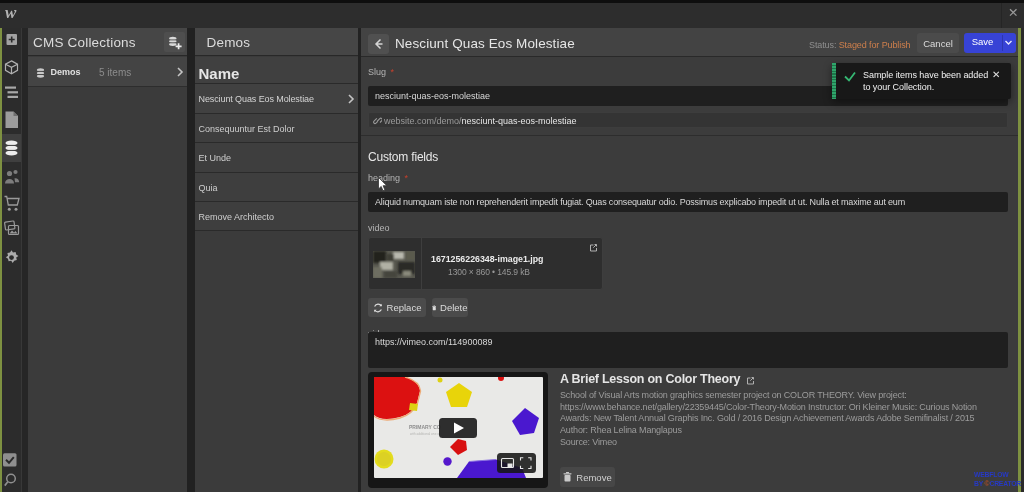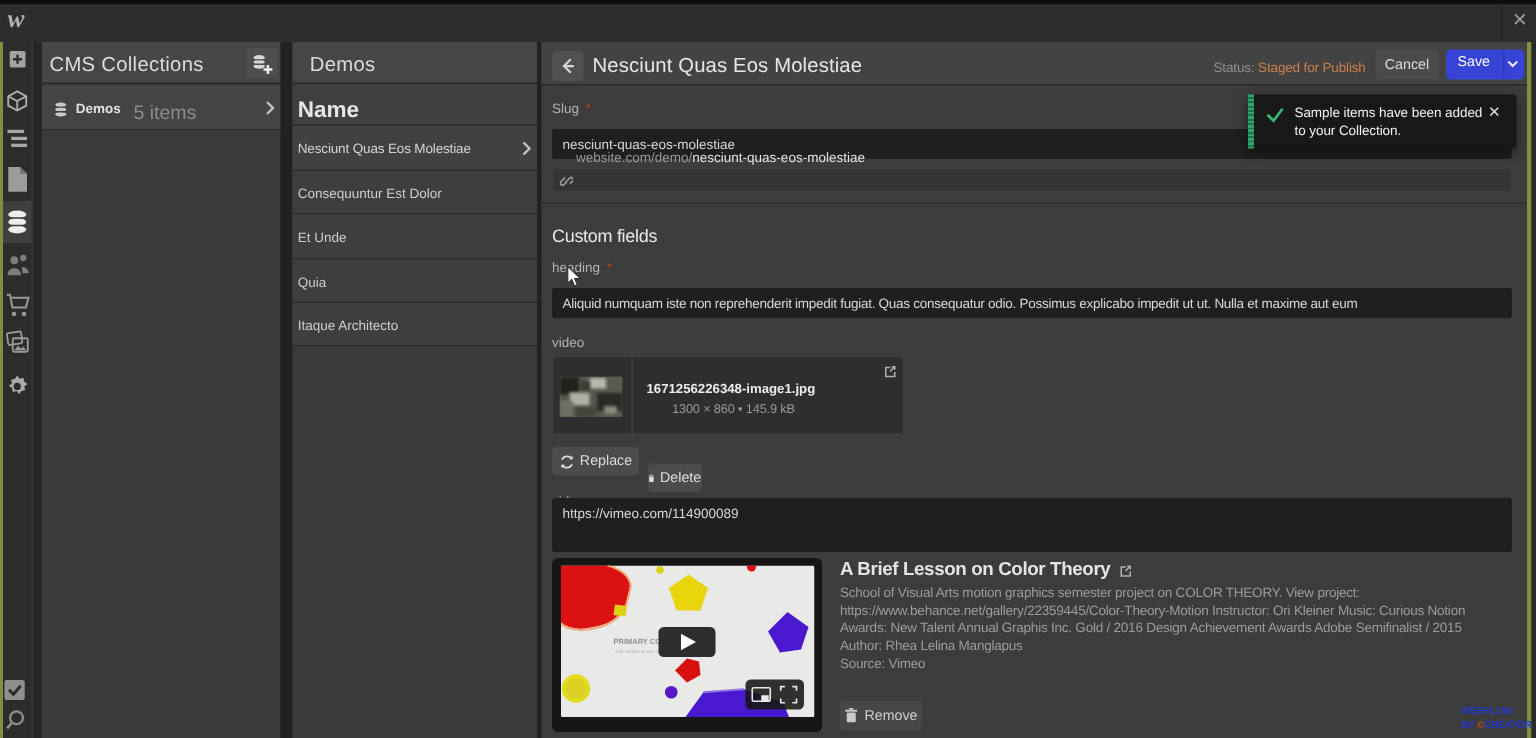--- a/index.html
+++ b/index.html
@@ -98,21 +98,21 @@
 <div class="abs" style="left:28px;top:57px;width:159px;height:30px;background:#444444;border-bottom:1px solid #2d2d2d"></div>
 <svg class="abs" style="left:36px;top:68px" width="9" height="10" viewBox="0 0 9 10">
   <g fill="#c9c9c9">
     <ellipse cx="4.5" cy="1.9" rx="3.6" ry="1.6"></ellipse>
     <ellipse cx="4.5" cy="5" rx="3.6" ry="1.6"></ellipse>
     <ellipse cx="4.5" cy="8.1" rx="3.6" ry="1.6"></ellipse>
   </g>
   <path d="M.9 3.4h7.2M.9 6.5h7.2" stroke="#424242" stroke-width=".9"></path>
 </svg>
 <div class="abs" style="left:50.5px;top:67px;font-size:9px;font-weight:bold;color:#e0e0e0">Demos</div>
-<div class="abs" style="left:89px;top:67px;font-size:13px;color:#8d8d8d">5 items</div>
+<div class="abs" style="left:99px;top:67px;font-size:10px;color:#8d8d8d">5 items</div>
 <svg class="abs" style="left:176px;top:67px" width="8" height="10" viewBox="0 0 8 10">
     <path d="M2 1l4 4-4 4" stroke="#c4c4c4" stroke-width="1.6" fill="none"></path>
   </svg>
 
 <div class="abs" style="left:187px;top:28px;width:8px;height:464px;background:#212121"></div>
 
 <div class="abs" style="left:195px;top:28px;width:163px;height:464px;background:#3b3b3b"></div>
 <div class="abs" style="left:195px;top:28px;width:163px;height:28px;background:#464646;border-bottom:1px solid #282828"></div>
 <div class="abs" style="left:206.5px;top:35px;font-size:13.5px;color:#dcdcdc;letter-spacing:.2px">Demos</div>
 <div class="abs" style="left:195px;top:57px;width:163px;height:27px;background:#404040;border-bottom:1px solid #2a2a2a"></div>
@@ -122,21 +122,21 @@
 <svg class="abs" style="left:347px;top:94px" width="8" height="10" viewBox="0 0 8 10">
     <path d="M2 1l4 4-4 4" stroke="#c4c4c4" stroke-width="1.6" fill="none"></path>
   </svg>
 <div class="abs" style="left:195px;top:114px;width:163px;height:29px;background:#3e3e3e;border-bottom:1px solid #2a2a2a"></div>
 <div class="abs" style="left:198.5px;top:123.5px;font-size:9px;color:#cecece">Consequuntur Est Dolor</div>
 <div class="abs" style="left:195px;top:143px;width:163px;height:30px;background:#3e3e3e;border-bottom:1px solid #2a2a2a"></div>
 <div class="abs" style="left:198.5px;top:153px;font-size:9px;color:#cecece">Et Unde</div>
 <div class="abs" style="left:195px;top:173px;width:163px;height:29px;background:#3e3e3e;border-bottom:1px solid #2a2a2a"></div>
 <div class="abs" style="left:198.5px;top:182.5px;font-size:9px;color:#cecece">Quia</div>
 <div class="abs" style="left:195px;top:202px;width:163px;height:29px;background:#3e3e3e;border-bottom:1px solid #2a2a2a"></div>
-<div class="abs" style="left:198.5px;top:211.5px;font-size:9px;color:#cecece">Itaque Architecto</div>
+<div class="abs" style="left:198.5px;top:211.5px;font-size:9px;color:#cecece">Remove Architecto</div>
 
 <div class="abs" style="left:358px;top:28px;width:3px;height:464px;background:#222222"></div>
 
 <div class="abs" style="left:361px;top:28px;width:657px;height:464px;background:#3c3c3c"></div>
 <div class="abs" style="left:361px;top:28px;width:657px;height:29px;background:#434343;border-bottom:1px solid #292929"></div>
 <div class="abs" style="left:368px;top:34px;width:21px;height:20px;background:#505050;border-radius:3px"></div>
 <svg class="abs" style="left:368px;top:34px" width="21" height="20" viewBox="0 0 21 20">
     <path d="M12.5 5.5 8 10l4.5 4.5M8 10h6.5" stroke="#d5d5d5" stroke-width="1.5" fill="none"></path>
   </svg>
 <div class="abs" style="left:395px;top:36px;font-size:13.5px;color:#e6e6e6;letter-spacing:.1px">Nesciunt Quas Eos Molestiae</div>
@@ -151,21 +151,21 @@
 
 <div class="lbl" style="left:368px;top:67px">Slug <span class="ast">*</span></div>
 <div class="inp" style="left:368px;top:86px;width:640px;height:20px;line-height:20px">nesciunt-quas-eos-molestiae</div>
 <div class="abs" style="left:368px;top:112px;width:640px;height:16px;background:#343434;border-radius:2px;border:1px solid #3d3d3d"></div>
 <svg class="abs" style="left:373px;top:115.5px" width="9" height="9" viewBox="0 0 9 9">
     <g stroke="#9a9a9a" stroke-width="1.1" fill="none">
       <path d="M4 5.5 6.8 2.7a1.4 1.4 0 0 1 2 2L7 6.5"></path>
       <path d="M5 3.5 2.2 6.3a1.4 1.4 0 0 0 2 2L6 6.5" transform="translate(-1.2 -1.2)"></path>
     </g>
   </svg>
-<div class="abs" style="left:384px;top:100px;font-size:9px;color:#9a9a9a">website.com/demo/<span style="color:#e6e6e6">nesciunt-quas-eos-molestiae</span></div>
+<div class="abs" style="left:384px;top:116px;font-size:9px;color:#9a9a9a">website.com/demo/<span style="color:#e6e6e6">nesciunt-quas-eos-molestiae</span></div>
 
 <div class="abs" style="left:361px;top:135px;width:657px;height:1px;background:#2d2d2d"></div>
 
 <div class="abs" style="left:368px;top:150px;font-size:12px;font-weight:normal;color:#e8e8e8;letter-spacing:-.2px">Custom fields</div>
 <div class="lbl" style="left:368px;top:173px">heading <span class="ast">*</span></div>
 <svg class="abs" style="left:377px;top:176px" width="12" height="17" viewBox="0 0 12 17">
     <path d="M1.5 1.5v11.5l2.7-2.6 1.8 4.3 1.9-.8-1.8-4.2h3.8z" fill="#fff" stroke="#333" stroke-width=".8"></path>
   </svg>
 <div class="inp" style="left:368px;top:192px;width:640px;height:20px;line-height:20px;letter-spacing:-.18px">Aliquid numquam iste non reprehenderit impedit fugiat. Quas consequatur odio. Possimus explicabo impedit ut ut. Nulla et maxime aut eum</div>
 
@@ -200,21 +200,21 @@
   </svg>
 
 <div class="btn" style="left:368px;top:298px;width:58px;height:19px">
   <svg width="10" height="10" viewBox="0 0 10 10" style="margin-right:4px">
       <g stroke="#dcdcdc" stroke-width="1.2" fill="none">
         <path d="M8.5 3A4 4 0 0 0 1.6 3.4M1.5 7a4 4 0 0 0 6.9-.4"></path>
         <path d="M8.7 .8v2.4H6.3M1.3 9.2V6.8h2.4" fill="#dcdcdc" stroke="none"></path>
       </g>
     </svg>
   Replace</div>
-<div class="btn" style="left:431.5px;top:309px;width:36px;height:19px">
+<div class="btn" style="left:431.5px;top:298px;width:36px;height:19px">
   <svg width="9" height="10" viewBox="0 0 9 10" style="margin-right:4px">
       <g fill="#dcdcdc">
         <rect x="1.5" y="3" width="6" height="6.5" rx=".8"></rect>
         <rect x=".5" y="1.2" width="8" height="1.3" rx=".4"></rect>
         <rect x="3" y="0" width="3" height="1.2" rx=".3"></rect>
       </g>
     </svg>
   Delete</div>
 
 <div class="lbl" style="left:368px;top:329px">video</div>

